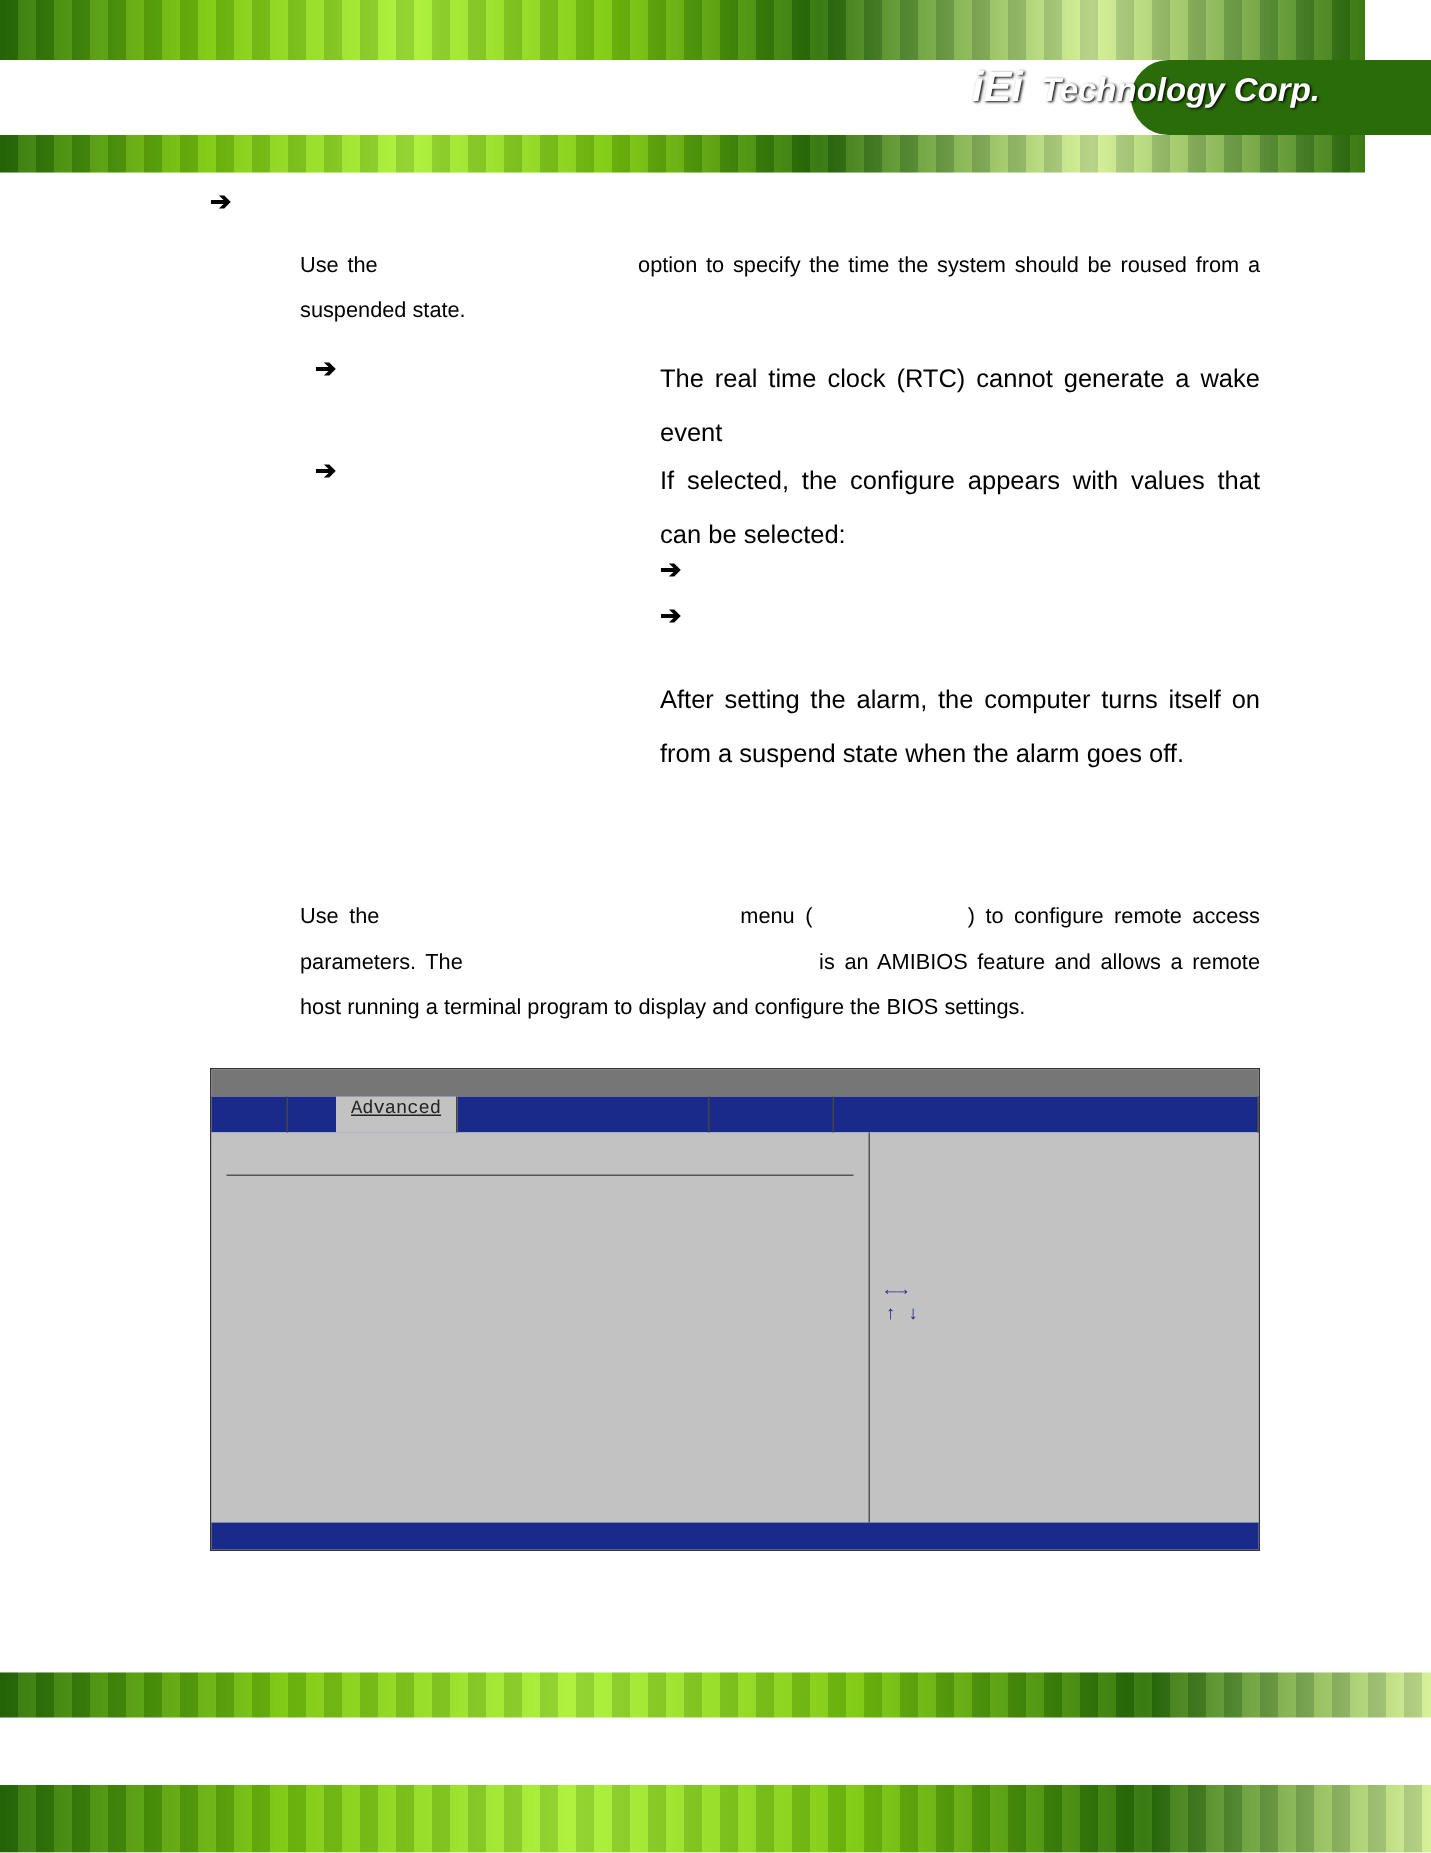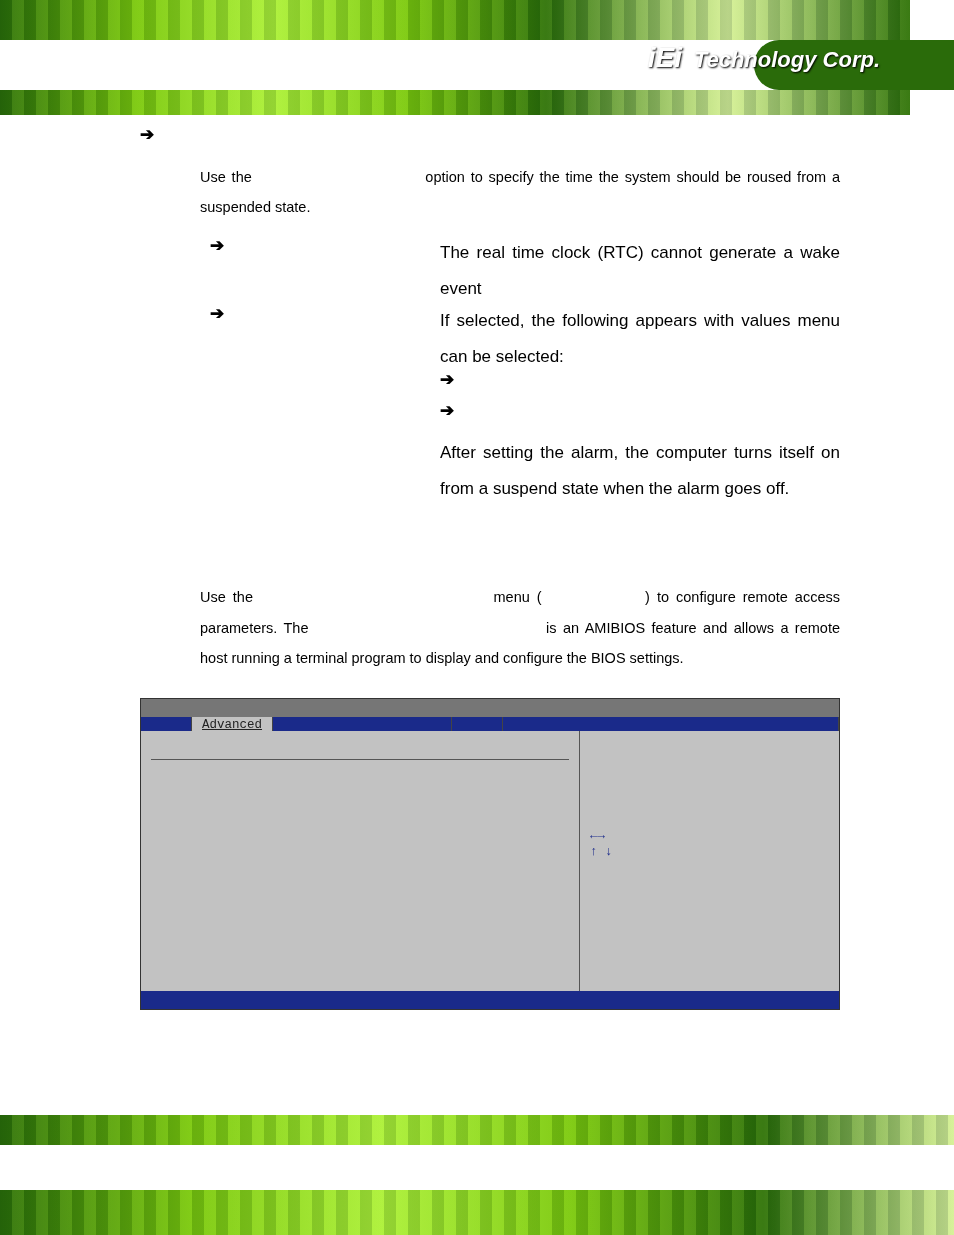--- a/index.html
+++ b/index.html
@@ -37,21 +37,21 @@
 
   .section-break { margin-top:40px; }
   .section-title { font-weight:bold; font-size:16px; color:#000; }
 
   .body-para { margin-top:18px; margin-left:60px; font-size:14.5px; line-height:2.1; text-align:justify; }
   .bold { font-weight:bold; }
 
   
   .bios-box { margin-top:24px; width:700px; border:1px solid #333; font-family: "Courier New", monospace; font-size:12.5px; }
   .bios-title-row { background:#767676; color:#fff; text-align:center; padding:2px 0; height:18px; }
-  .bios-tab-row { background:#1a2a8a; color:#fff; display:flex; height:14px; }
+  .bios-tab-row { background:#1a2a8a; color:#fff; display:flex; height:24px;gap:32px; }
   .bios-tab { padding:1px 10px; border-right:1px solid #444; }
   .bios-tab.active { background:#c2c2c2; color:#222; }
   .bios-body { display:flex; background:#c2c2c2; height:260px; }
   .bios-left { flex:1; padding:8px 10px; position:relative; }
   .bios-right { width:260px; border-left:1px solid #555; padding:8px 10px; color:#1a2a8a; }
   .bios-left-heading { color:#1a2a8a; font-weight:bold; }
   .bios-hr { border:none; border-top:1px solid #555; margin:6px 0 10px; }
   .bios-option-row { display:flex; }
   .bios-option-name { width:230px; }
   .bios-option-val { }
@@ -87,33 +87,33 @@
 
   <div class="sub-arrow-row" style="height:56px;">
     <span class="arrow-bullet">➔</span>
     <span class="sub-label blank"><span>Disabled</span><span class="sub-label-default">(Default)</span></span>
     <div class="sub-desc">The real time clock (RTC) cannot generate a wake event</div>
   </div>
 
   <div class="sub-arrow-row" style="height:56px;">
     <span class="arrow-bullet">➔</span>
     <span class="sub-label blank">Enabled</span>
-    <div class="sub-desc">If selected, the following appears with values menu can be selected:</div>
+    <div class="sub-desc">If selected, the configure appears with values that can be selected:</div>
   </div>
 
   <div class="sub2-arrow-row">
     <span class="arrow-bullet">➔</span>
     <span class="sub2-label blank">RTC Alarm Date (Days)</span>
   </div>
   <div class="sub2-arrow-row">
     <span class="arrow-bullet">➔</span>
     <span class="sub2-label blank">System Time</span>
   </div>
 
-  <div class="sub-desc" style="margin-top:14px;">After setting the alarm, the computer turns itself on from a suspend state when the alarm goes off.</div>
+  <div class="sub-desc" style="margin-top:28px;">After setting the alarm, the computer turns itself on from a suspend state when the alarm goes off.</div>
 
   <div class="section-break">
     <div class="section-title blank">5.3.8 Serial Port Console Redirection</div>
   </div>
 
   <div class="body-para">
     <span>Use the </span><span class="bold blank">Serial Port Console Redirection</span><span> menu (</span><span class="bold blank">BIOS Menu 12</span><span>) to configure remote access parameters. The </span><span class="bold blank">Serial Port Console Redirection</span><span> is an AMIBIOS feature and allows a remote host running a terminal program to display and configure the BIOS settings.</span>
   </div>
 
   <div class="bios-box">

